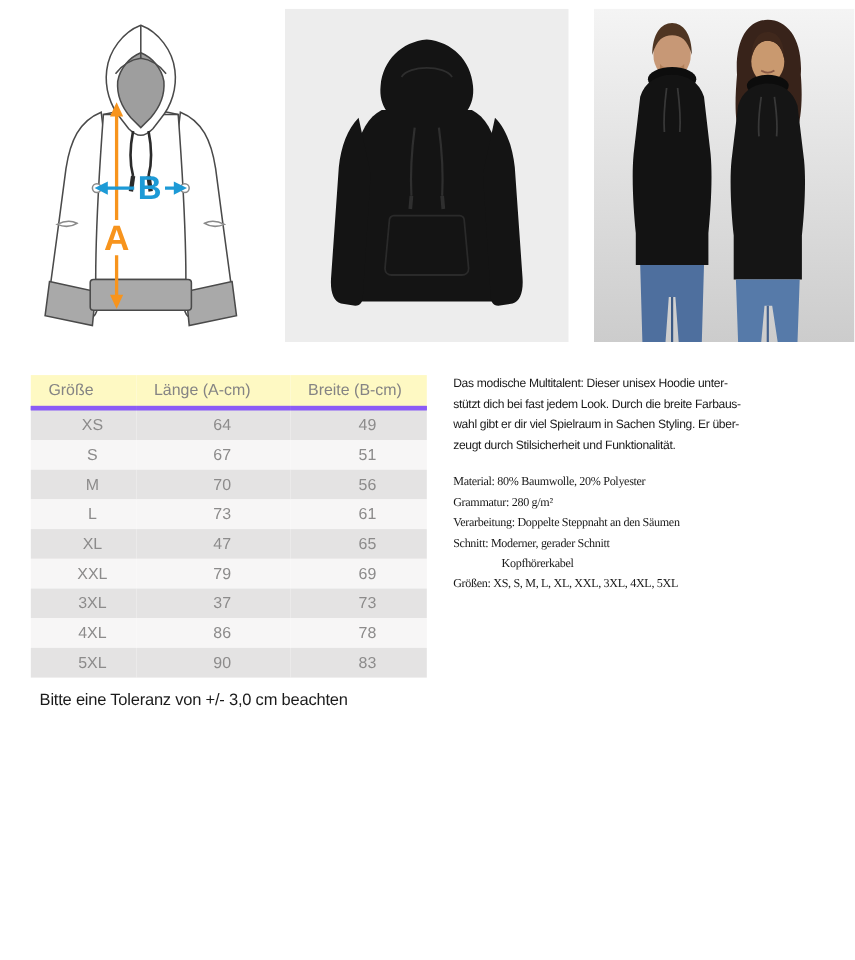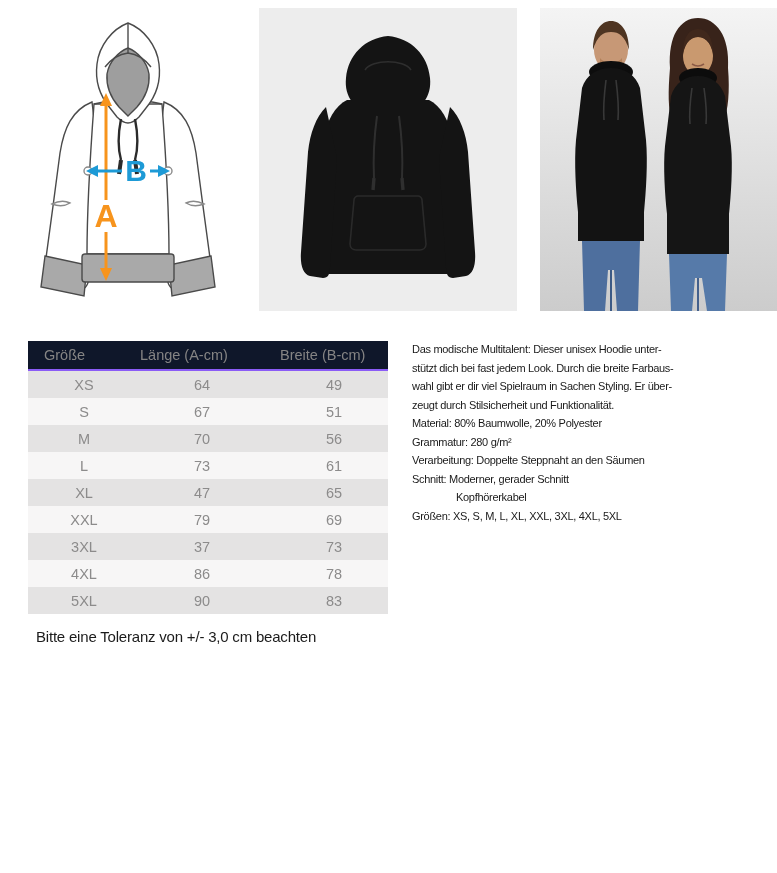--- a/index.html
+++ b/index.html
@@ -10,31 +10,31 @@
   .panel{position:absolute;top:8px;}
   .panel svg{display:block;}
   .diagram-panel{left:18px;top:8px;width:224px;height:302px;background:#ffffff;}
   .product-panel{left:259px;width:258px;height:303px;}
   .models-panel{left:540px;width:237px;height:303px;}
 
   
   .size-table{position:absolute;left:28px;top:341px;width:360px;border-collapse:collapse;
               table-layout:fixed;font-size:14.5px;color:#8c8b8b;}
   .size-table col.c1{width:96px;} .size-table col.c2{width:140px;} .size-table col.c3{width:124px;}
-  .size-table th{height:28px;background:#0f172a;font-weight:normal;text-align:left;
-                 padding:0 0 0 16px;border-bottom:2px solid #8b5cf6;color:#858484;}
+  .size-table th{height:28px;background:#fef9c3;font-weight:normal;text-align:left;
+                 padding:0 0 0 16px;border-bottom:4px solid #8b5cf6;color:#858484;}
   .size-table td{height:27px;padding:0 0 0 16px;text-align:center;}
   .size-table tbody tr:nth-child(odd){background:#e4e3e3;}
   .size-table tbody tr:nth-child(even){background:#f7f6f6;}
 
   
   .description{position:absolute;left:412px;top:340px;width:362px;color:#1a1a1a;
                font-size:11px;line-height:18.5px;letter-spacing:-0.3px;}
   .desc-line{white-space:nowrap;}
-  .desc-specs{}
+  .desc-specs{margin-top:15px;font-family:Liberation Serif, serif;}
   .desc-line.indent{padding-left:44px;}
 
   
   .tolerance-note{position:absolute;left:36px;top:628px;font-size:15px;color:#1b1b1b;
                   letter-spacing:-0.2px;white-space:nowrap;}
 </style>
 </head>
 <body>
 
 <div class="page">

